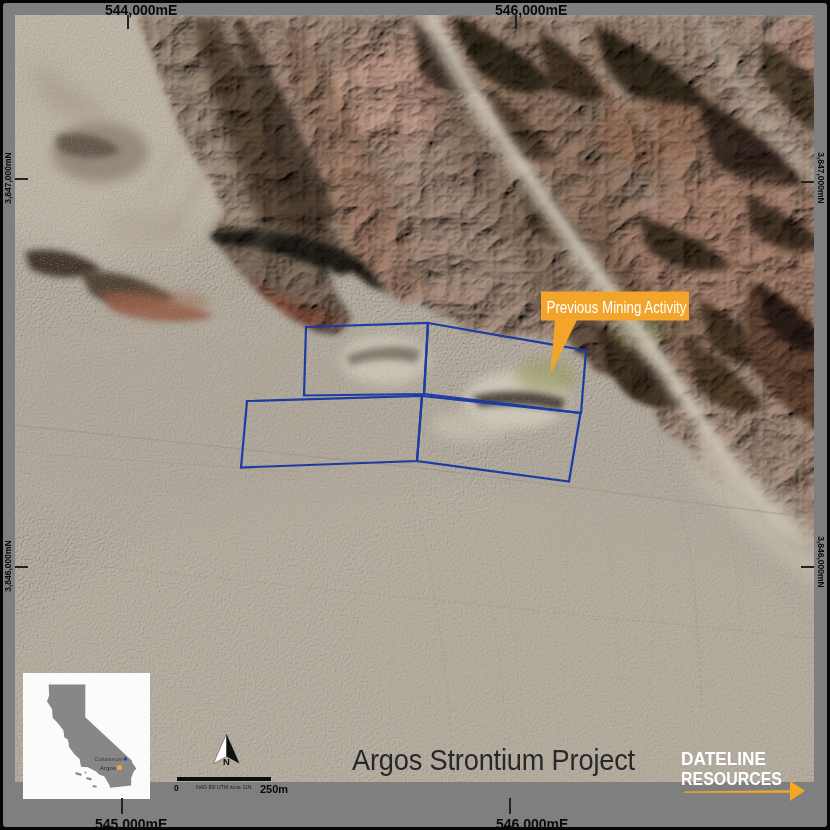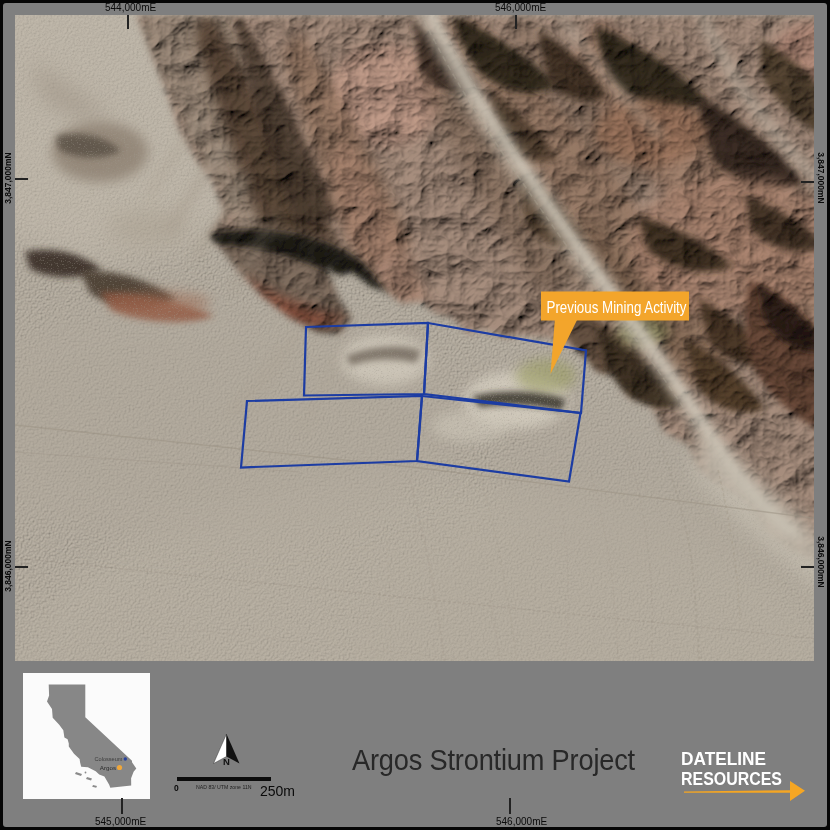--- a/index.html
+++ b/index.html
@@ -1,17 +1,17 @@
 <!DOCTYPE html>
 <html><head><meta charset="utf-8"><style>
 html,body{margin:0;padding:0}
 body{width:830px;height:830px;position:relative;background:#060606;font-family:"Liberation Sans",sans-serif;overflow:hidden}
 #gray{position:absolute;left:3px;top:3px;width:824px;height:824px;background:#7f7f7f;border-radius:3px}
-#map{position:absolute;left:15px;top:15px;width:799px;height:646px;overflow:hidden;background:#e5e5e5}
-.lbl{position:absolute;color:#0a0a0a;font-size:10px;font-weight:normal;white-space:nowrap}
+#map{position:absolute;left:15px;top:15px;width:799px;height:767px;overflow:hidden;background:#e5e5e5}
+.lbl{position:absolute;color:#0a0a0a;font-size:14px;font-weight:bold;white-space:nowrap}
 .vlbl{position:absolute;color:#0a0a0a;font-size:8.5px;font-weight:bold;white-space:nowrap}
 </style></head>
 <body>
 <div id="gray"></div>
 <div id="map">
 <svg width="799" height="799" viewBox="15 15 799 799" xmlns="http://www.w3.org/2000/svg">
 <defs>
 <filter id="b3" x="-40%" y="-40%" width="180%" height="180%">
           <feGaussianBlur stdDeviation="3"></feGaussianBlur>
         </filter>
@@ -174,21 +174,21 @@
 
 <svg style="position:absolute;left:206px;top:728px" width="44" height="42" xmlns="http://www.w3.org/2000/svg">
 <polygon points="20.5,6 7.5,35.5 20.5,28.5" fill="#fff" stroke="#222" stroke-width="0.4"></polygon>
 <polygon points="20.5,6 33.5,35.5 20.5,28.5" fill="#111"></polygon>
 <text x="20.5" y="36.5" font-size="9.5" font-weight="bold" fill="#111" text-anchor="middle" font-family="Liberation Sans,sans-serif">N</text>
 </svg>
 
 <div style="position:absolute;left:177px;top:777px;width:93.5px;height:3.6px;background:#0c0c0c"></div>
 <div class="lbl" style="left:174px;top:782.5px;font-size:8.5px;font-weight:bold">0</div>
 <div class="lbl" style="left:196px;top:784px;font-size:5.2px;font-weight:normal;color:#222">NAD 83/ UTM zone 11N</div>
-<div class="lbl" style="left:260px;top:782.5px;font-size:14px;font-weight:normal">250m</div>
+<div class="lbl" style="left:260px;top:782.5px;font-size:11px;font-weight:bold">250m</div>
 
 <div style="position:absolute;left:352px;top:743px;font-size:29.5px;white-space:nowrap;color:#282828;letter-spacing:-0.2px;transform:scaleX(0.922);transform-origin:0 0">Argos Strontium Project</div>
 
 <svg style="position:absolute;left:676px;top:746px" width="140" height="45" xmlns="http://www.w3.org/2000/svg">
 <text x="5" y="19" font-size="17.5" font-weight="bold" fill="#fff" font-family="Liberation Sans,sans-serif" textLength="85" lengthAdjust="spacingAndGlyphs">DATELINE</text>
 <text x="5" y="39" font-size="17.5" font-weight="bold" fill="#fff" font-family="Liberation Sans,sans-serif" textLength="101" lengthAdjust="spacingAndGlyphs">RESOURCES</text>
 </svg>
 <svg style="position:absolute;left:683px;top:778px" width="125" height="26" xmlns="http://www.w3.org/2000/svg">
 <path d="M1,13.5 L107,12.2 L107,3 L122,12.8 L107,23 L107,14.8 L1,14.7 Z" fill="#f5a623"></path>
 </svg>

